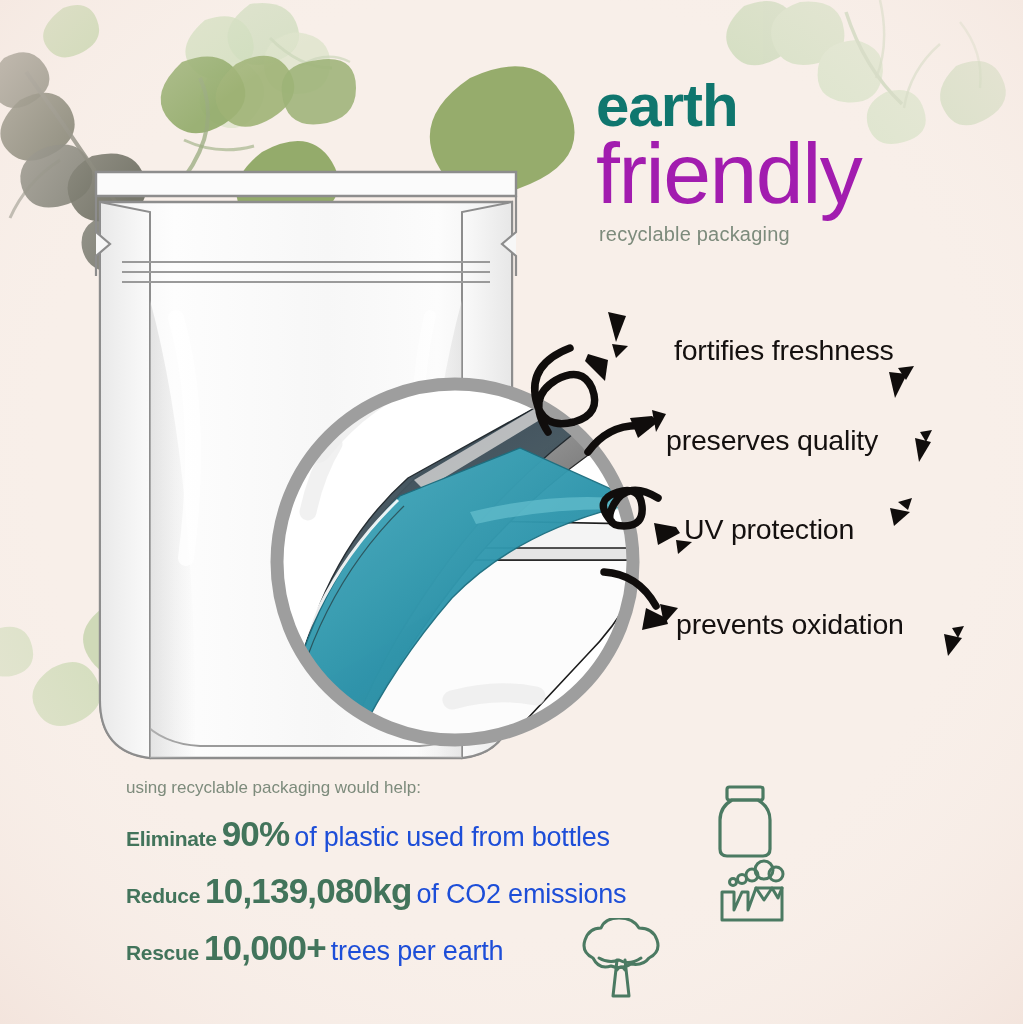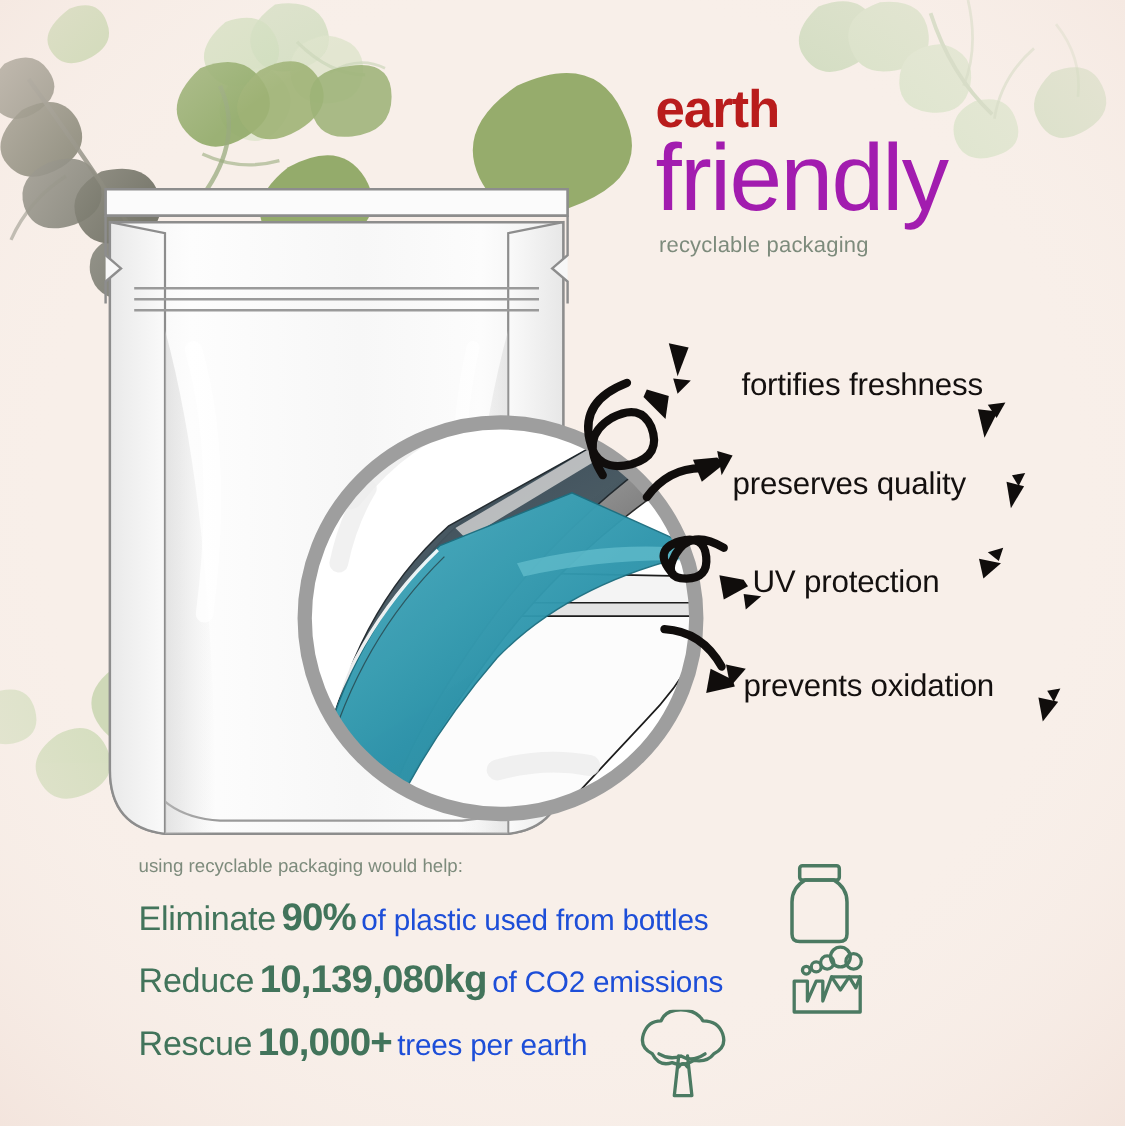--- a/index.html
+++ b/index.html
@@ -21,23 +21,23 @@
   
   #headline-block {
     position: absolute;
     left: 596px;
     top: 78px;
     width: 420px;
   }
   #headline-earth {
     font-family: "Liberation Sans", sans-serif;
     font-weight: 700;
-    font-size: 48px;
+    font-size: 60px;
     line-height: 0.92;
-    color: #b91c1c;
+    color: #0f766e;
     letter-spacing: -1px;
     margin: 0;
   }
   #headline-friendly {
     font-family: "Liberation Sans", sans-serif;
     font-weight: 400;
     font-size: 86px;
     line-height: 0.95;
     color: #a21caf;
     letter-spacing: -1.5px;
@@ -80,22 +80,22 @@
     margin: 0 0 18px 0;
   }
   .stat-row {
     margin: 0 0 22px 0;
     color: #42745b;
     white-space: nowrap;
     line-height: 1;
   }
   .stat-verb {
     font-family: "Liberation Sans", sans-serif;
-    font-weight: 400;
-    font-size: 31px;
+    font-weight: 700;
+    font-size: 21px;
     letter-spacing: -0.3px;
   }
   .stat-figure {
     font-family: "Liberation Sans", sans-serif;
     font-weight: 700;
     font-size: 35px;
     letter-spacing: -0.8px;
     margin-left: 5px;
   }
   .stat-tail {

